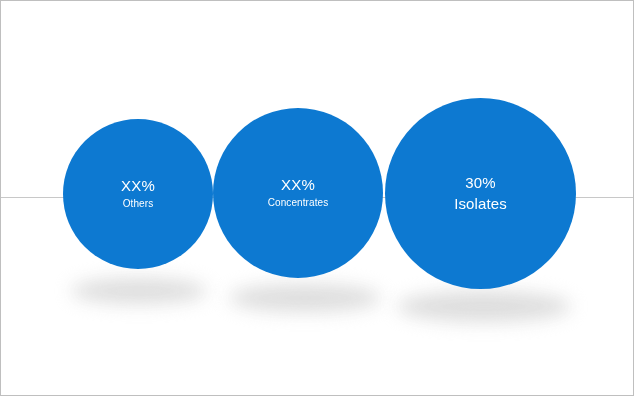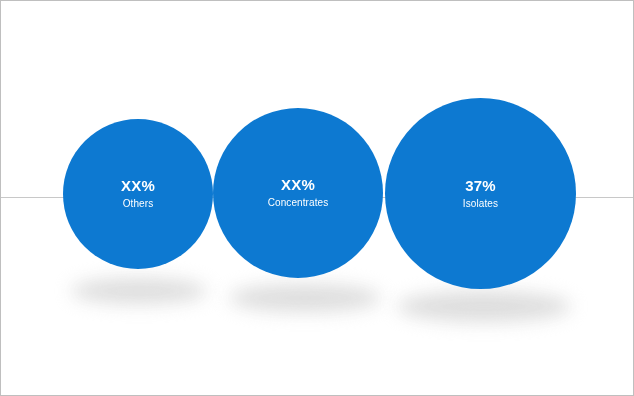--- a/index.html
+++ b/index.html
@@ -87,32 +87,32 @@
   }
   .bubble-3 {
     left: 384px;
     top: 97px;
     width: 191px;
     height: 191px;
   }
 
   .bubble-value {
     font-size: 15px;
-    font-weight: 700;
+    font-weight: 400;
     letter-spacing: 0.2px;
     margin-bottom: 2px;
   }
   .bubble-label {
     font-size: 10px;
     font-weight: 400;
     letter-spacing: 0.1px;
   }
 
   .bubble-3 .bubble-value { font-size: 15px; }
-  .bubble-3 .bubble-label { font-size: 10px; }
+  .bubble-3 .bubble-label { font-size: 15px; }
 </style>
 </head>
 <body>
 
 <div class="slide-canvas">
 
   <div class="baseline-rule"></div>
 
   <div class="bubble-shadow shadow-1"></div>
   <div class="bubble-shadow shadow-2"></div>
@@ -122,17 +122,17 @@
     <div class="bubble-value">XX%</div>
     <div class="bubble-label">Others</div>
   </div>
 
   <div class="bubble bubble-2">
     <div class="bubble-value">XX%</div>
     <div class="bubble-label">Concentrates</div>
   </div>
 
   <div class="bubble bubble-3">
-    <div class="bubble-value">37%</div>
+    <div class="bubble-value">30%</div>
     <div class="bubble-label">Isolates</div>
   </div>
 
 </div>
 
 </body></html>

